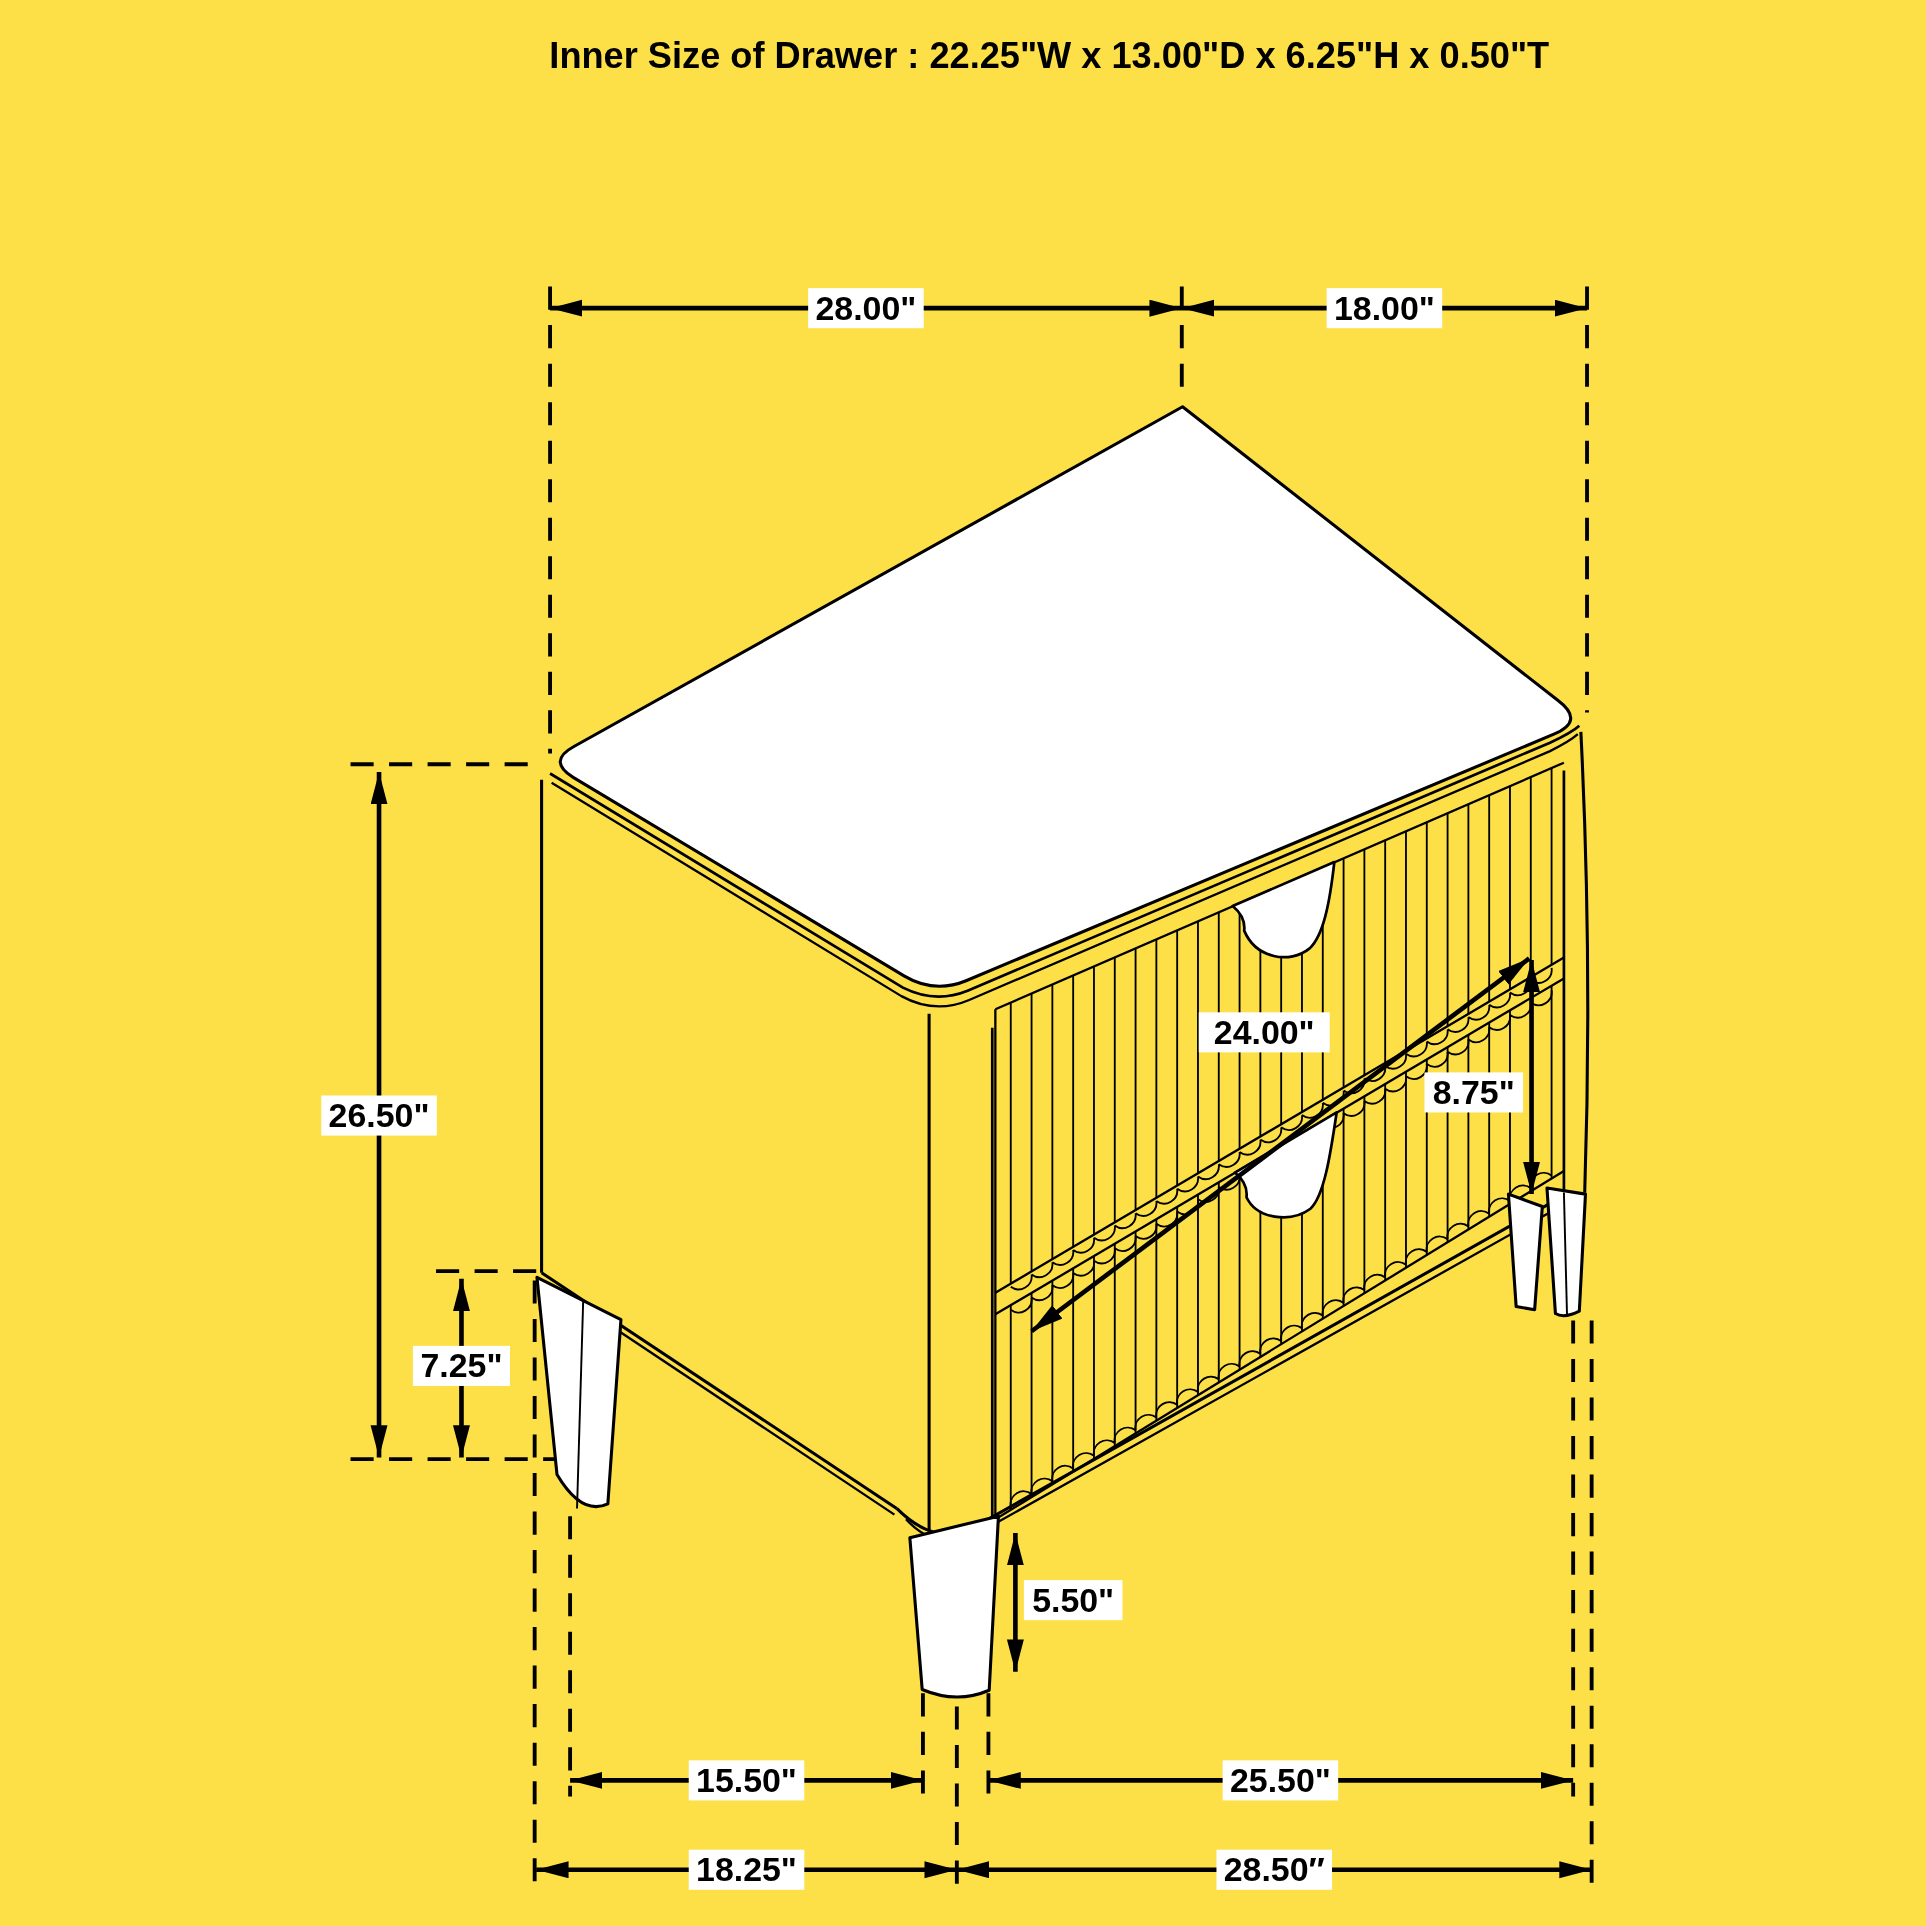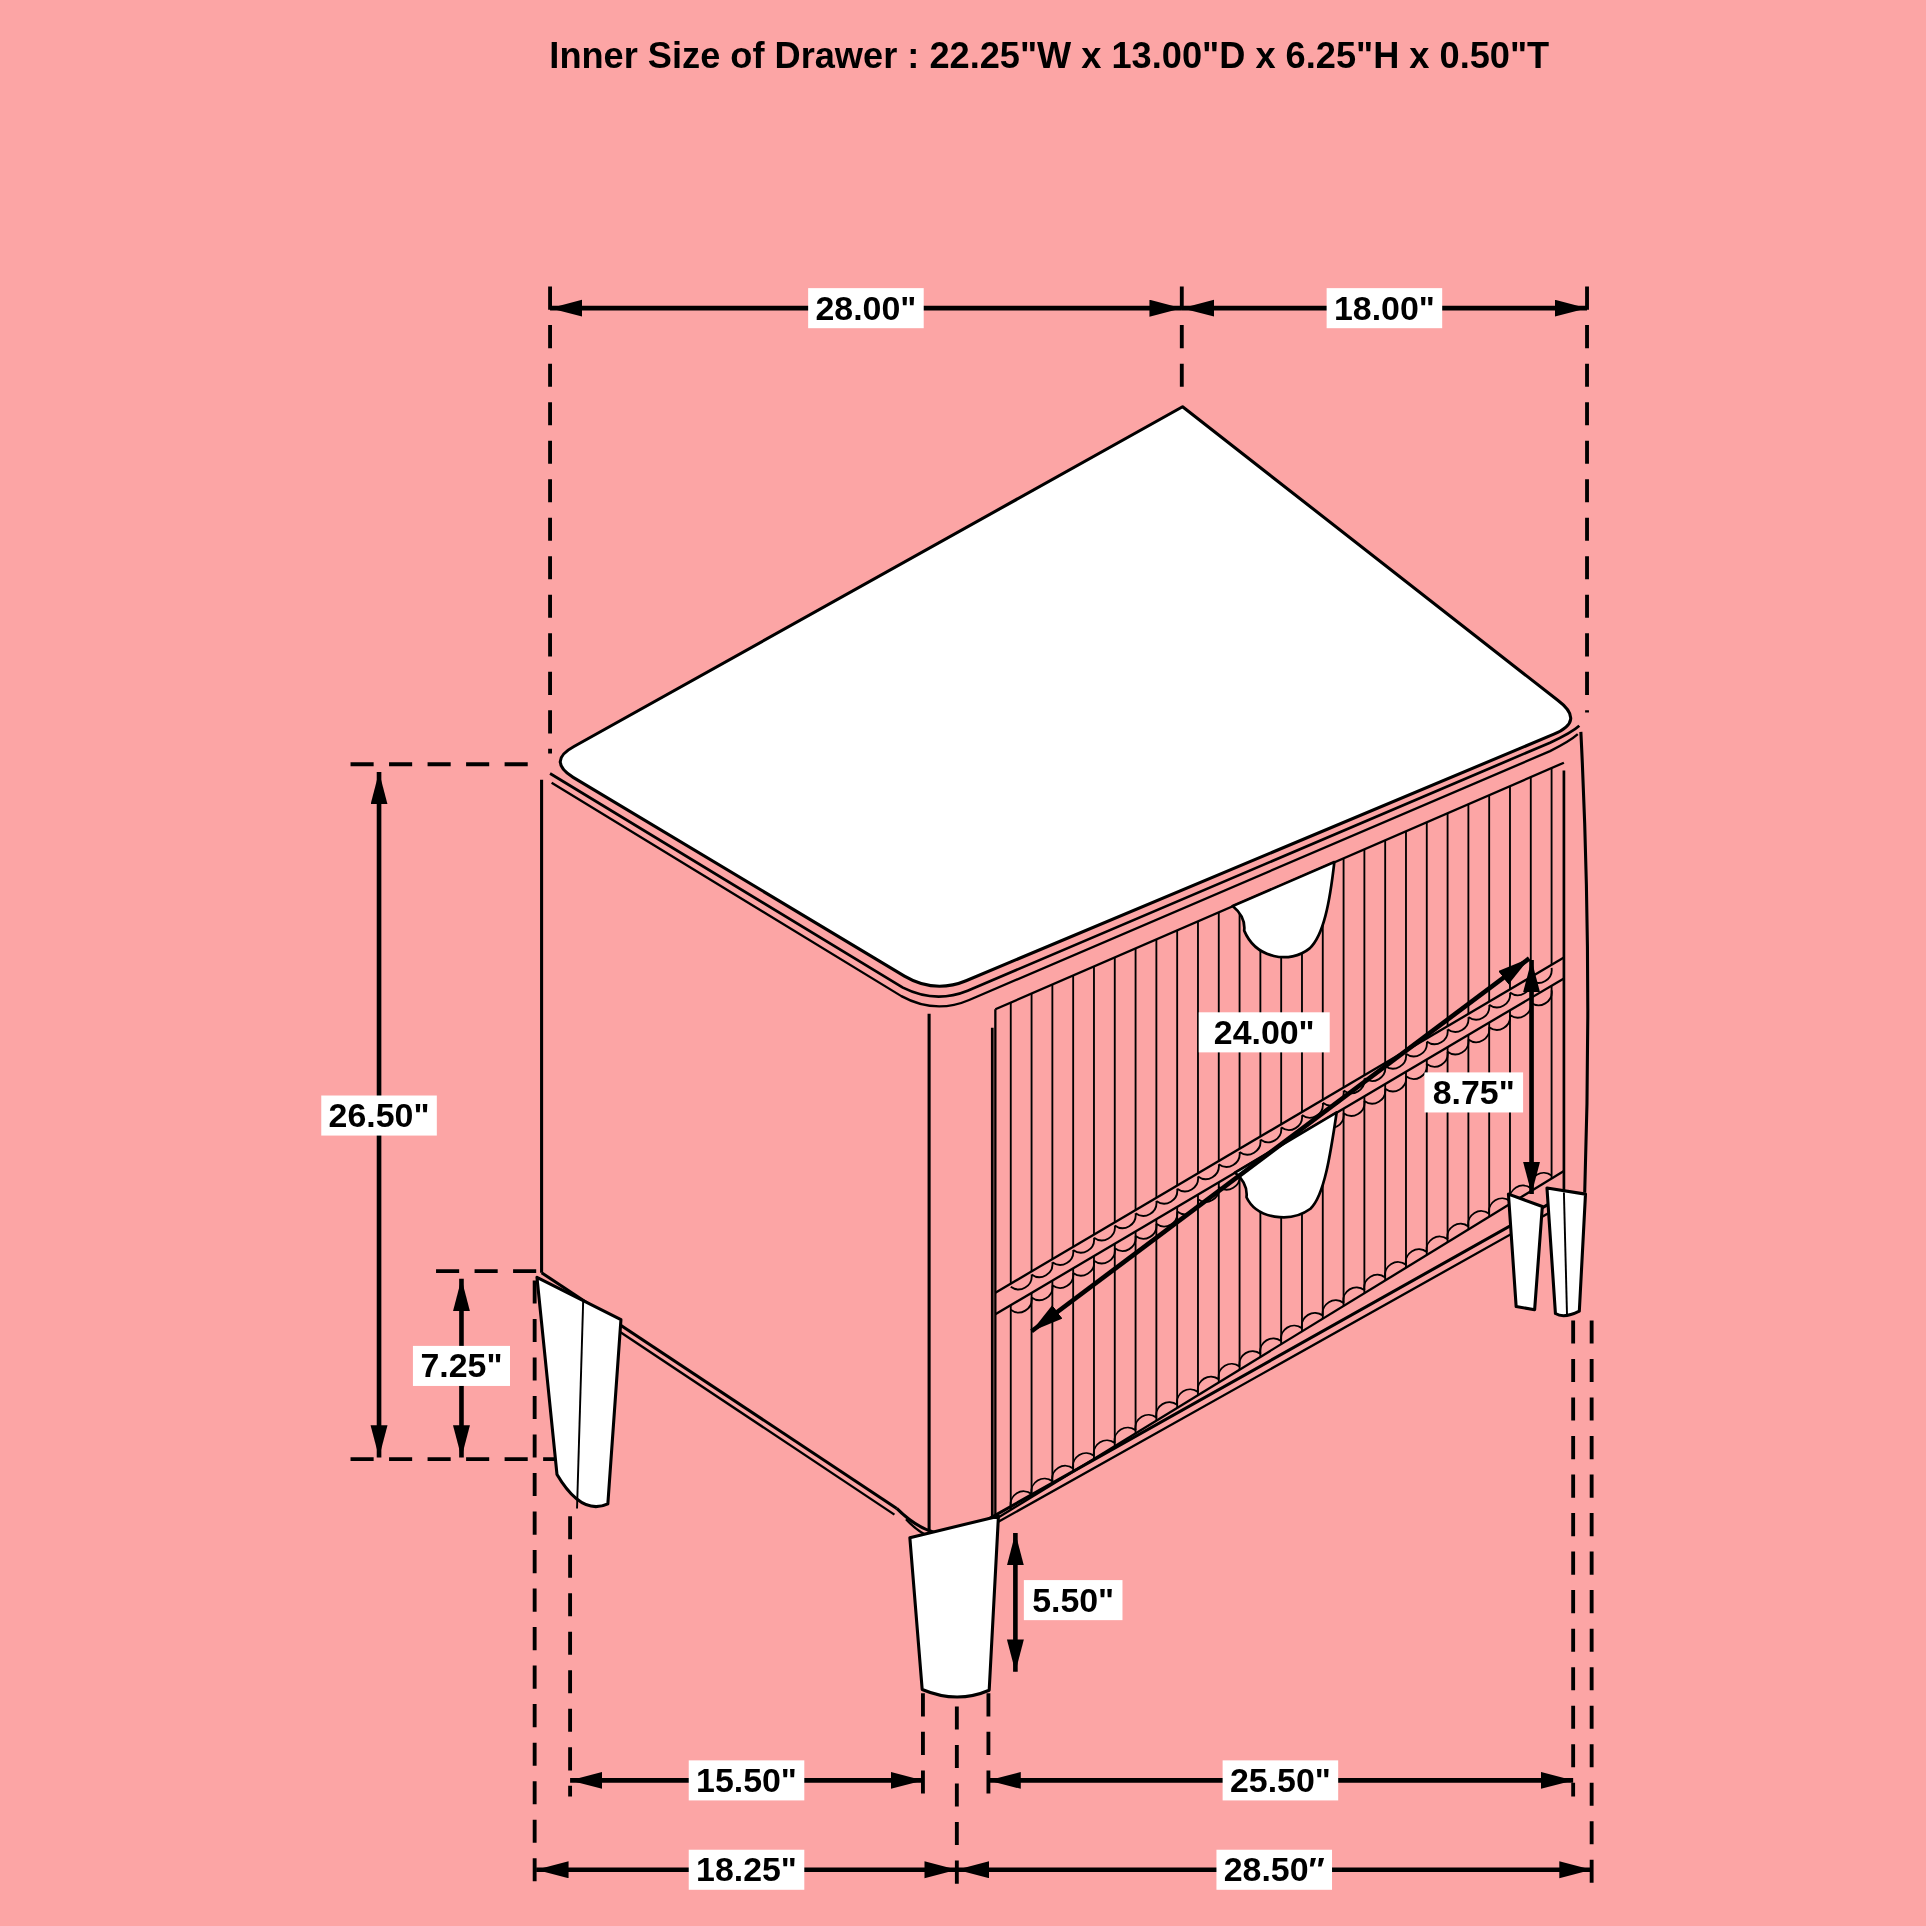--- a/index.html
+++ b/index.html
@@ -1,16 +1,16 @@
 <!DOCTYPE html>
 <html style="font-size:12.3px"><head>
 <meta charset="utf-8">
 <style>
   html,body{margin:0;padding:0;background:#fff;}
-  .stage{position:relative;width:1926px;height:1926px;background:#fca5a5;overflow:hidden;}
+  .stage{position:relative;width:1926px;height:1926px;background:#fde047;overflow:hidden;}
   svg{display:block;}
   svg text{font-family:"Liberation Sans","DejaVu Sans",sans-serif;font-weight:700;fill:#000;}
   .title-text{font-size:47px;}
   .dim-label{font-size:44px;text-anchor:middle;}
   .face{fill:#fff;stroke:#000;stroke-width:4;stroke-linejoin:round;}
   .edge4{fill:none;stroke:#000;stroke-width:4;stroke-linejoin:round;}
   .edge3{fill:none;stroke:#000;stroke-width:3;stroke-linejoin:round;}
   .edge35{fill:none;stroke:#000;stroke-width:3.5;stroke-linejoin:round;}
   .leg{fill:#fff;stroke:#000;stroke-width:4;stroke-linejoin:round;}
   .legline{fill:none;stroke:#000;stroke-width:2.5;}

